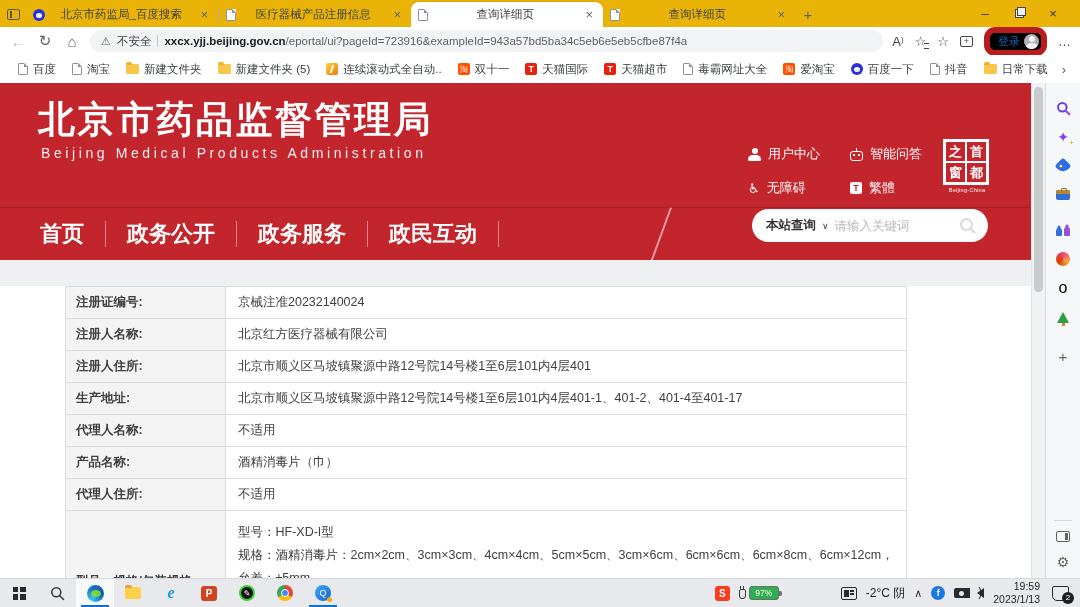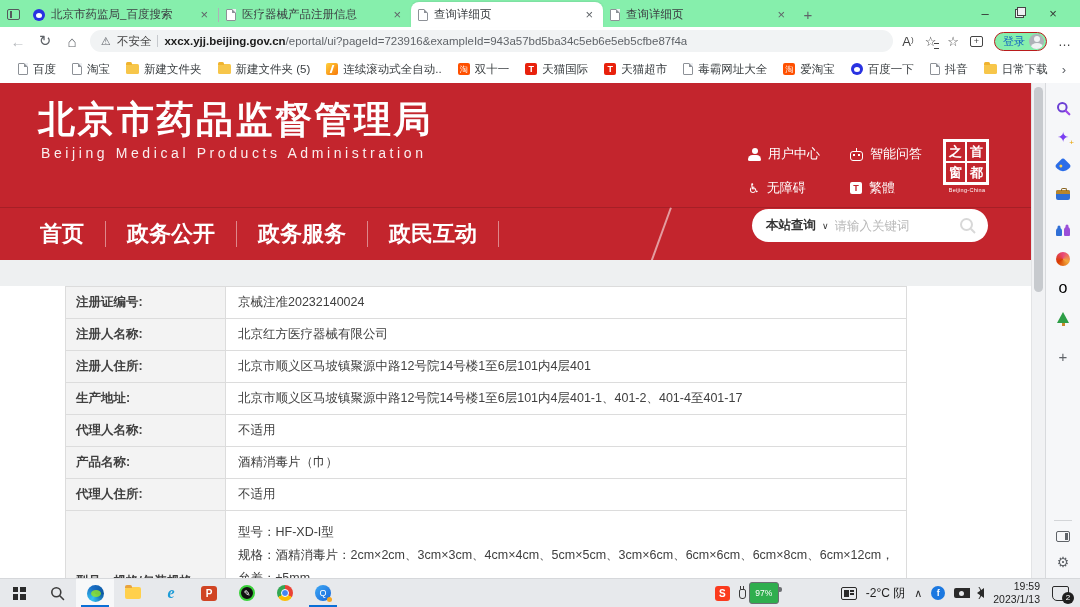--- a/index.html
+++ b/index.html
@@ -1,20 +1,20 @@
 <!DOCTYPE html>
 <html><head>
 <meta charset="utf-8">
 <style>
   * { margin:0; padding:0; box-sizing:border-box; }
   html,body { width:1080px; height:607px; overflow:hidden; font-family:"Liberation Sans","DejaVu Sans",sans-serif; }
   .browser { width:1080px; height:607px; display:flex; flex-direction:column; background:#fff; }
 
   
-  .tabbar { height:27px; background:#86efac; display:flex; align-items:flex-end; position:relative; flex:none; }
+  .tabbar { height:27px; background:#eab308; display:flex; align-items:flex-end; position:relative; flex:none;text-align:center; }
   .ws-btn { width:26px; height:25px; display:flex; align-items:center; justify-content:center; }
   .ws-ico { width:13px; height:11px; border:1.5px solid #55585c; border-radius:2px; position:relative; }
   .ws-ico::before { content:""; position:absolute; left:2px; top:1px; bottom:1px; width:2.5px; background:#55585c; }
   .tab { width:192px; height:25px; display:flex; align-items:center; gap:6px; padding:0 7px; font-size:11.5px; color:#3c4043; border-radius:8px 8px 0 0; position:relative; }
   .tab.active { background:#fff; box-shadow:0 -1px 2px rgba(0,0,0,.08); }
   .tab .t-title { white-space:nowrap; overflow:hidden; text-overflow:ellipsis; flex:1; }
   .tab .t-close { font-size:13px; color:#5f6368; padding:0 3px; }
   .tab-sep { width:1px; height:14px; background:#aeb2b8; margin-bottom:5px; }
   .pg-ico { width:10px; height:12px; border:1px solid #8d9197; border-radius:1px; background:#fff; position:relative; flex:none; }
   .pg-ico::after { content:""; position:absolute; right:-1px; top:-1px; border:2.5px solid; border-color:#eef0f3 #eef0f3 #8d9197 #8d9197; }
@@ -36,21 +36,21 @@
   .sec-label { font-size:11.5px; color:#444; white-space:nowrap; }
   .url-sep { width:1px; height:12px; background:#c6c9cd; }
   .url-text { font-size:11.5px; white-space:nowrap; overflow:hidden; }
   .url-host { color:#1a1a1a; font-weight:bold; }
   .url-path { color:#5f6368; }
   .tb-right { display:flex; align-items:center; gap:11px; }
   .tb-ico { font-size:13px; color:#444; position:relative; }
   .aloud::after { content:")"; font-size:8px; position:relative; top:-4px; }
   .fav-ico::after { content:""; position:absolute; right:-3px; bottom:0; width:5px; height:4px; border-top:1px solid #444; border-bottom:1px solid #444; }
   .coll-ico { width:13px; height:11px; border:1.2px solid #444; border-radius:2px; display:flex; align-items:center; justify-content:center; font-size:9px; color:#444; }
-  .login-pill { display:flex; align-items:center; gap:4px; border:1px solid #b91c1c; background:#86efac; border-radius:11px; padding:1px 2px 1px 8px; }
+  .login-pill { display:flex; align-items:center; gap:4px; border:6px solid #b91c1c; background:#000000; border-radius:11px; padding:1px 2px 1px 8px; }
   .login-label { color:#1465c0; font-size:11px; }
   .avatar { width:15px; height:15px; border-radius:50%; background:#aeb2b8; position:relative; overflow:hidden; }
   .avatar::before { content:""; position:absolute; left:4.5px; top:2.5px; width:6px; height:6px; border-radius:50%; background:#f1f3f4; }
   .avatar::after { content:""; position:absolute; left:1.5px; top:9px; width:12px; height:8px; border-radius:50%; background:#f1f3f4; }
 
   
   .bookmarks { height:28px; background:#fff; display:flex; align-items:center; padding:0 10px; gap:0; font-size:11.5px; color:#3c4043; flex:none; }
   .bm { display:flex; align-items:center; gap:5px; padding:0 8px; white-space:nowrap; }
   .fold-ico { width:13px; height:10px; background:#f7c64a; border-radius:1.5px; position:relative; flex:none; }
   .fold-ico::before { content:""; position:absolute; left:0; top:-2px; width:6px; height:3px; background:#f0b32e; border-radius:1.5px 1.5px 0 0; }
@@ -146,21 +146,21 @@
   .pen-ico { width:16px; height:16px; border-radius:50%; background:#101010; border:2px solid #3ad23a; color:#fff; font-size:8px; display:flex; align-items:center; justify-content:center; }
   .chrome-ico { width:16px; height:16px; border-radius:50%; background:conic-gradient(#ea4335 0 120deg,#fbbc05 120deg 240deg,#34a853 240deg 360deg); position:relative; }
   .chrome-ico::after { content:""; position:absolute; left:4px; top:4px; width:8px; height:8px; border-radius:50%; background:#4285f4; border:1.5px solid #fff; box-sizing:border-box; }
   .qq-ico { width:16px; height:16px; border-radius:50%; background:linear-gradient(135deg,#3fa9f5,#1565d8); position:relative; color:#fff; font-size:9px; display:flex; align-items:center; justify-content:center; }
   .qq-ico::after { content:""; position:absolute; right:-1px; bottom:-1px; width:5px; height:5px; border-radius:50%; background:#f5a623; }
   .tray { margin-left:auto; display:flex; align-items:center; gap:9px; padding-right:5px; }
   .sogou-ico { width:15px; height:15px; background:#fb3b1e; border-radius:3px; color:#fff; font-weight:bold; font-size:10px; display:flex; align-items:center; justify-content:center; }
   .battery-wrap { display:flex; align-items:center; gap:3px; }
   .plug-ico { width:7px; height:10px; border:1.5px solid #3a3a3a; border-radius:2px 2px 3px 3px; position:relative; margin-top:2px; }
   .plug-ico::before { content:""; position:absolute; left:0; top:-4px; width:1.5px; height:3px; background:#3a3a3a; box-shadow:3px 0 0 #3a3a3a; }
-  .battery { width:30px; height:22px; border:1.5px solid #6b6e72; border-radius:3px; background:#2fae4e; color:#fff; font-size:8.5px; display:flex; align-items:center; justify-content:center; position:relative; }
+  .battery { width:30px; height:14px; border:1.5px solid #6b6e72; border-radius:3px; background:#2fae4e; color:#fff; font-size:8.5px; display:flex; align-items:center; justify-content:center; position:relative; }
   .battery::after { content:""; position:absolute; right:-4px; top:3.5px; width:2.5px; height:5px; background:#6b6e72; border-radius:0 2px 2px 0; }
   .tray-spacer { width:44px; }
   .widget-ico { width:16px; height:13px; border:1.3px solid #2a2a2a; border-radius:2px; position:relative; }
   .widget-ico::before { content:""; position:absolute; left:2px; top:2px; width:5px; height:7px; background:#2a2a2a; }
   .widget-ico::after { content:""; position:absolute; right:2px; top:2.5px; width:4px; height:1.5px; background:#2a2a2a; box-shadow:0 3px 0 #2a2a2a; }
   .weather-txt { font-size:12px; color:#1f1f1f; white-space:nowrap; }
   .tray-glyph { font-size:11px; color:#2a2a2a; }
   .flash-tray { width:14px; height:14px; border-radius:50%; background:#1b78e0; color:#fff; font-size:9px; font-weight:bold; display:flex; align-items:center; justify-content:center; }
   .cam-ico { width:14px; height:10px; background:#2a2a2a; border-radius:2px; position:relative; }
   .cam-ico::after { content:""; position:absolute; left:4.5px; top:2.5px; width:5px; height:5px; border-radius:50%; background:#e7e9ec; }

